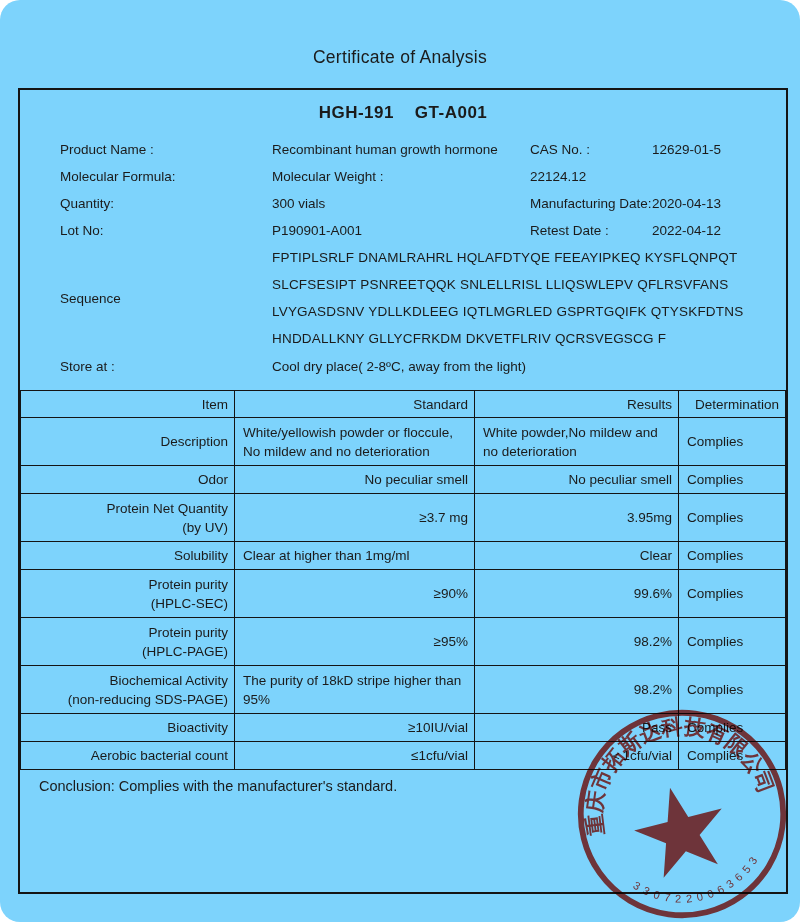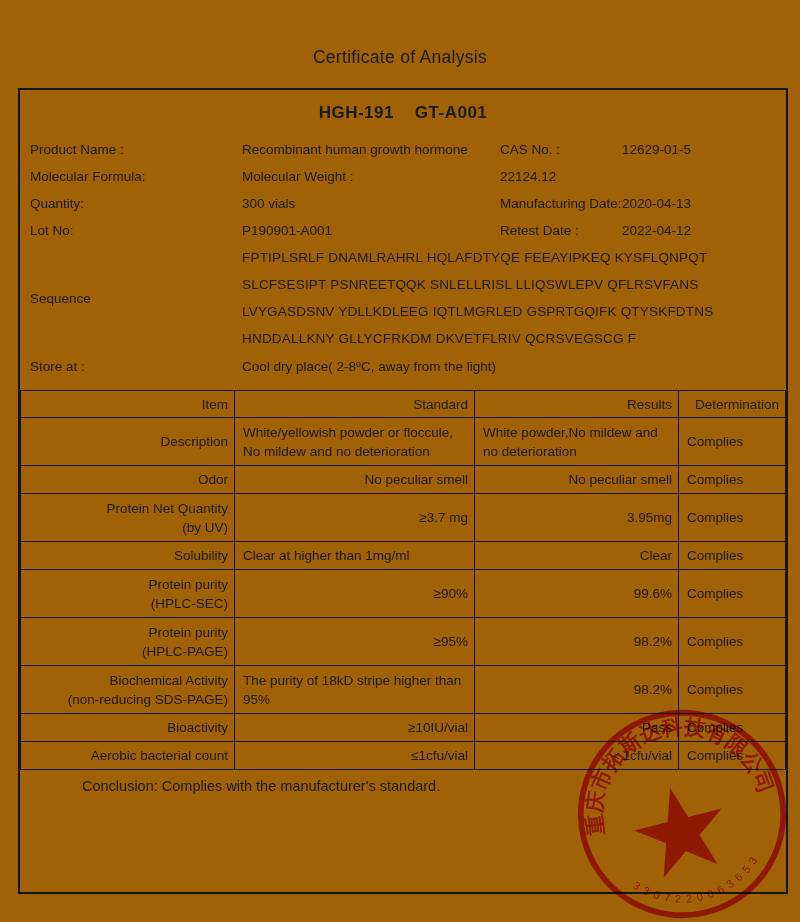--- a/index.html
+++ b/index.html
@@ -2,37 +2,37 @@
 <html><head>
 <meta charset="utf-8">
 <style>
   * { margin:0; padding:0; box-sizing:border-box; }
   html,body { background:#ffffff; }
   body {
     width:800px; height:922px;
     font-family:"Liberation Sans", sans-serif;
     color:#1b1b1b;
   }
-  .page { position:relative; width:800px; height:922px; overflow:hidden; background:#a16207; }
+  .page { position:relative; width:800px; height:922px; overflow:hidden; background:#7dd3fc;border-radius:20px; }
 
   .doc-title {
     position:absolute; top:47px; left:0; width:100%;
     text-align:center; font-size:17.5px; font-weight:normal; letter-spacing:.3px;
   }
 
   .cert-box {
     position:absolute; left:18px; top:88px; width:770px; height:806px;
     border:2px solid #141414;
   }
   .cert-heading {
     text-align:center; margin-top:13px;
     font-size:17px; font-weight:bold; letter-spacing:.5px; white-space:pre;
   }
 
-  .info { margin-top:13px; }
+  .info { margin-top:13px;padding-left:30px; }
   .info-row {
     display:grid; grid-template-columns:212px 258px 122px 1fr;
     align-items:center; min-height:27px; padding-left:10px; font-size:13.5px;
   }
   .seq-row {
     display:grid; grid-template-columns:212px 1fr;
     align-items:center; padding-left:10px; font-size:13.5px;
   }
   .seq-value { line-height:27px; white-space:pre-line; letter-spacing:.2px; }
   .store-row { min-height:28px; }
@@ -45,21 +45,21 @@
     border:1px solid #141414; padding:3px 6px;
     text-align:right; white-space:pre-line; line-height:19px;
     vertical-align:middle;
   }
   .coa-table th { font-weight:normal; height:27px; }
   tr.h1 td { height:28px; }
   tr.h2 td { height:48px; }
   td.left { text-align:left; padding-left:8px; }
   td.det  { text-align:left; padding-left:8px; }
 
-  .conclusion { padding:8px 0 0 19px; font-size:14.5px;margin-left:43px; }
+  .conclusion { padding:8px 0 0 19px; font-size:14.5px; }
 
   .stamp {
     position:absolute; left:566px; top:698px; width:232px; height:232px;
     transform:rotate(-14deg);
     opacity:.88; mix-blend-mode:multiply; pointer-events:none;
   }
 </style>
 </head>
 <body>
 

